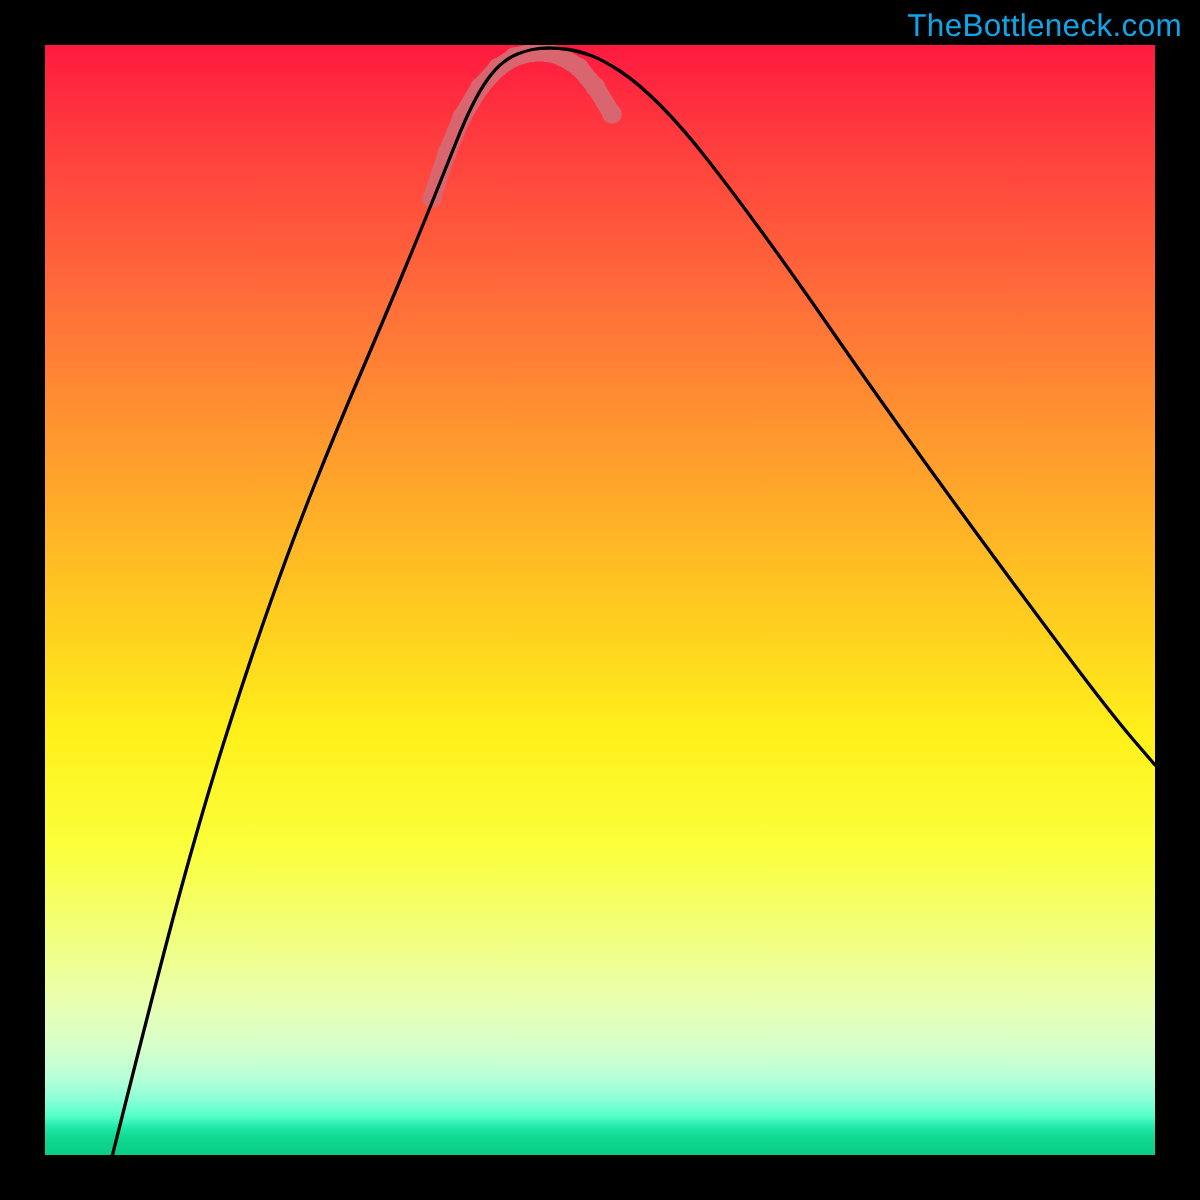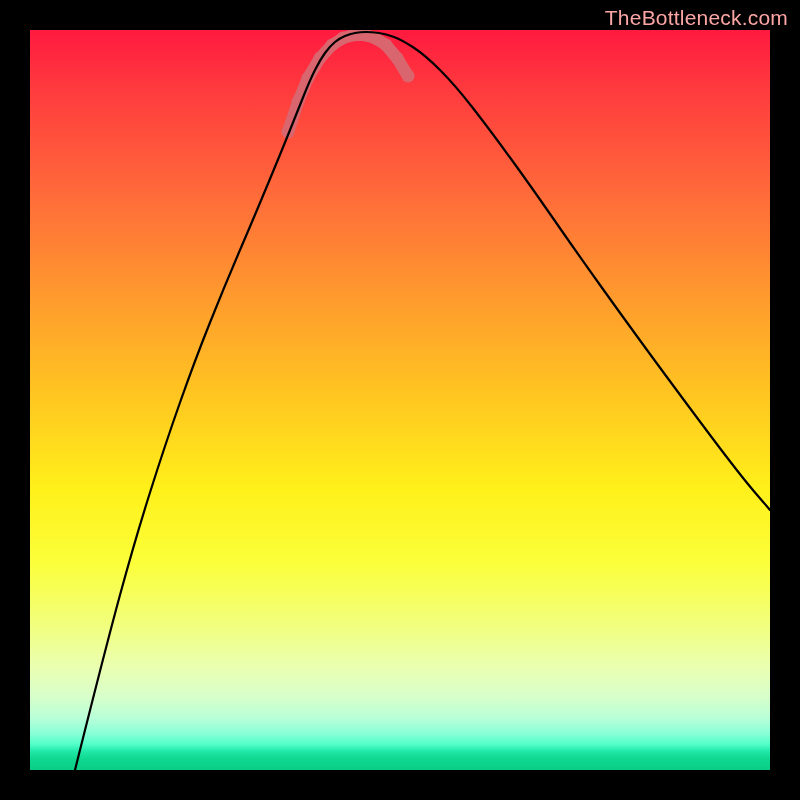--- a/index.html
+++ b/index.html
@@ -55,21 +55,21 @@
     position: absolute;
     left: 0;
     top: 0;
     width: 100%;
     height: 100%;
   }
   .watermark {
     position: absolute;
     top: 6px;
     right: 12px;
-    color: #fca5a5;
+    color: #0ea5e9;
     font-size: 21px;
     font-weight: 400;
     letter-spacing: 0.2px;
     user-select: none;
   }
 </style>
 </head>
 <body>
 
 <div class="frame">

